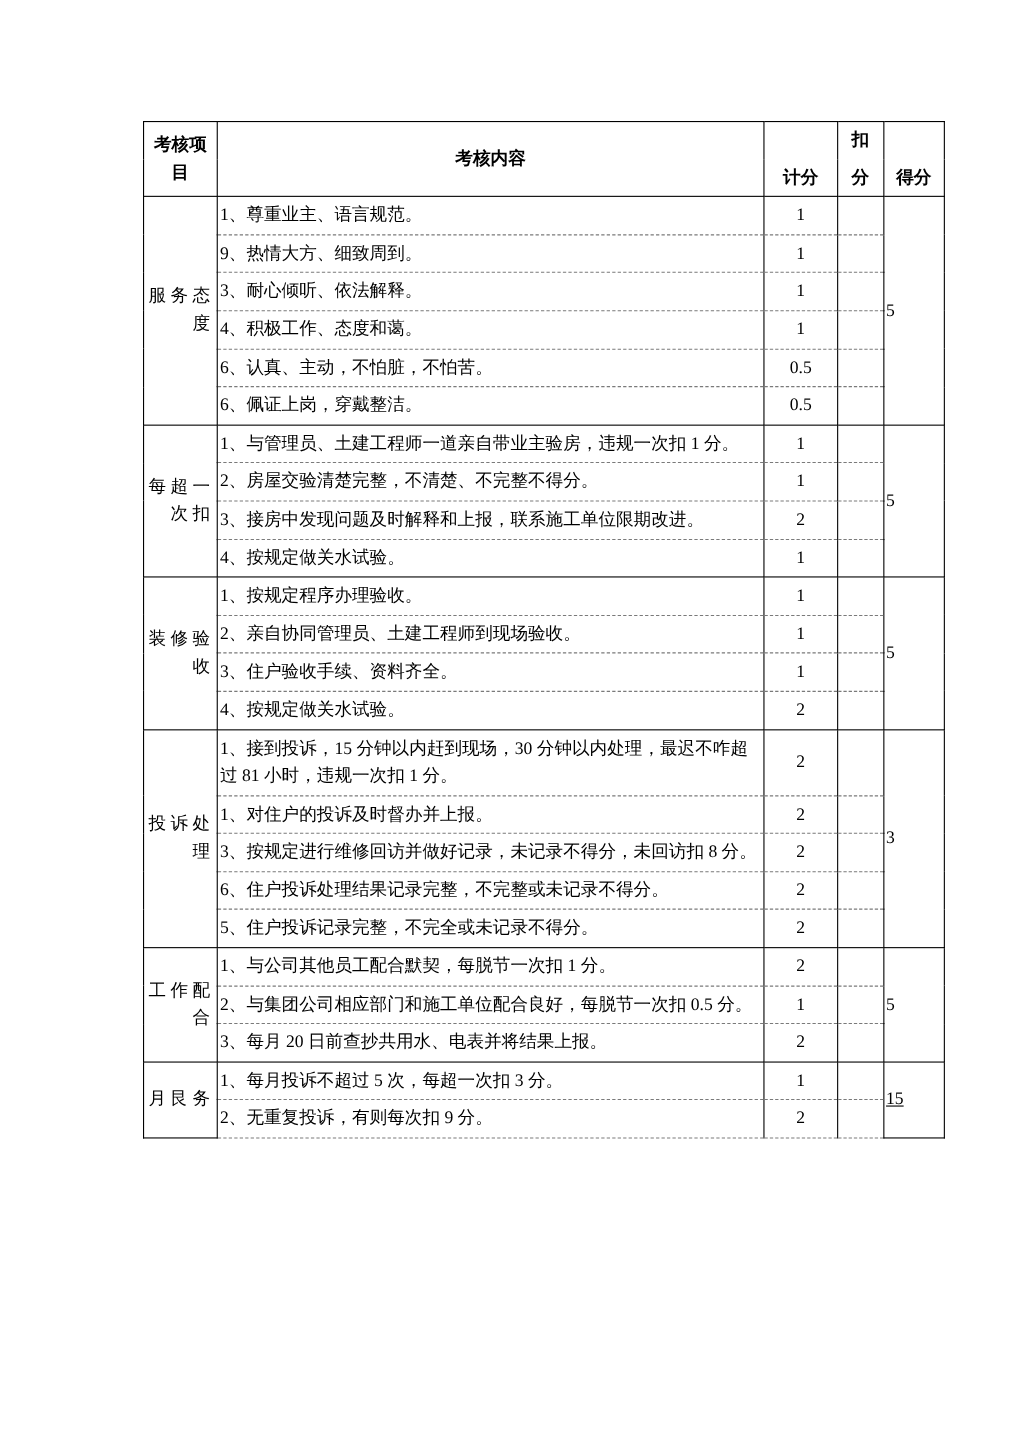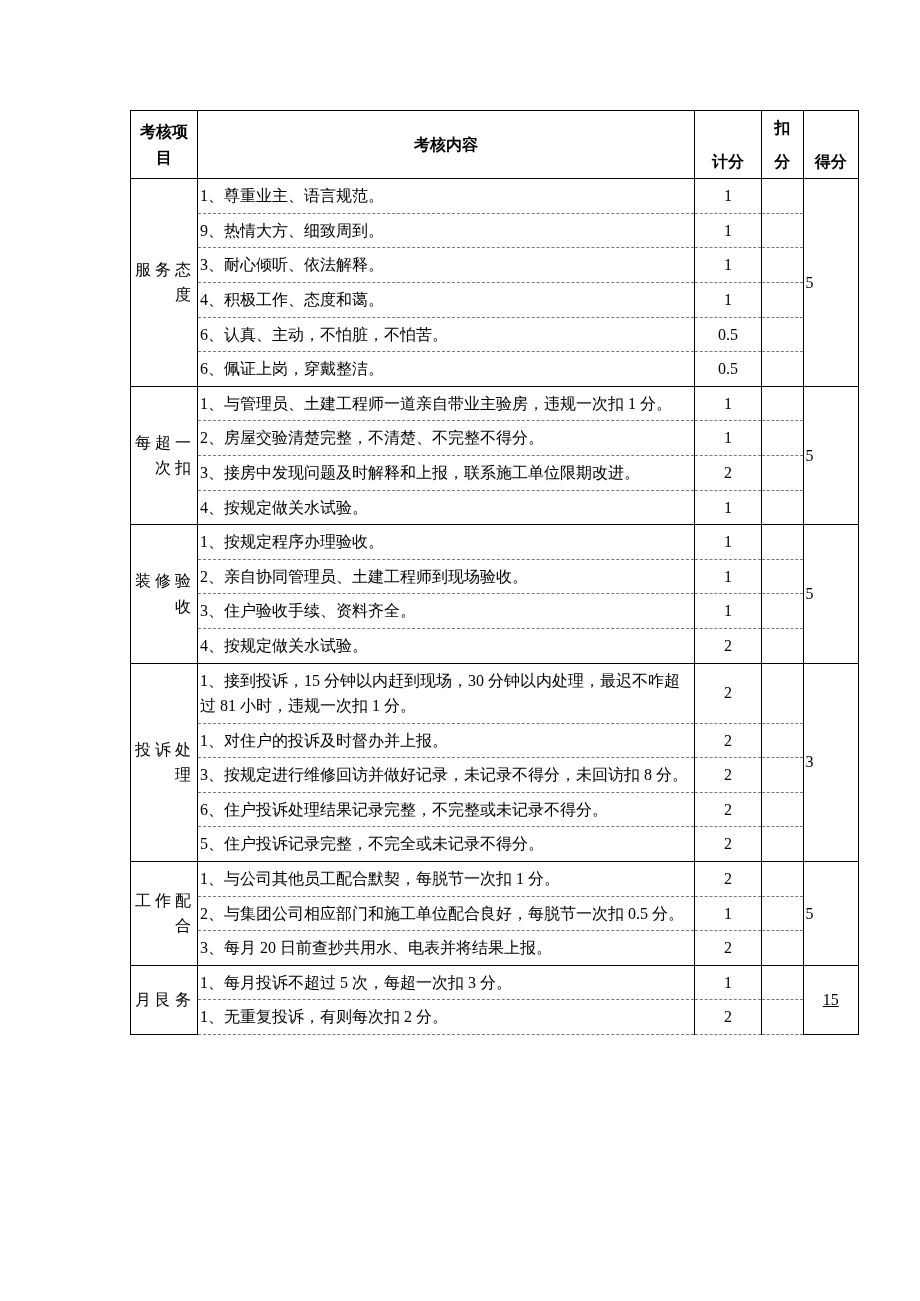--- a/index.html
+++ b/index.html
@@ -218,23 +218,23 @@
         <tr class="last-in-group">
           <td class="content">3、每月 20 日前查抄共用水、电表并将结果上报。</td>
           <td class="num score">2</td>
           <td class="num deduct"></td>
         </tr>
         <tr class="first-in-group">
           <td class="item" rowspan="2">月艮务</td>
           <td class="content">1、每月投诉不超过 5 次，每超一次扣 3 分。</td>
           <td class="num score">1</td>
           <td class="num deduct"></td>
-          <td class="num total" rowspan="2" style="text-align: center; text-decoration: underline;">15</td>
-        </tr>
-        <tr>
-          <td class="content">1、无重复投诉，有则每次扣 2 分。</td>
+          <td class="num total" rowspan="2" style="text-align: left; text-decoration: underline;">15</td>
+        </tr>
+        <tr>
+          <td class="content">2、无重复投诉，有则每次扣 9 分。</td>
           <td class="num score">2</td>
           <td class="num deduct"></td>
         </tr>
       </tbody>
 </table>
 
 </div>
 
 </body></html>

